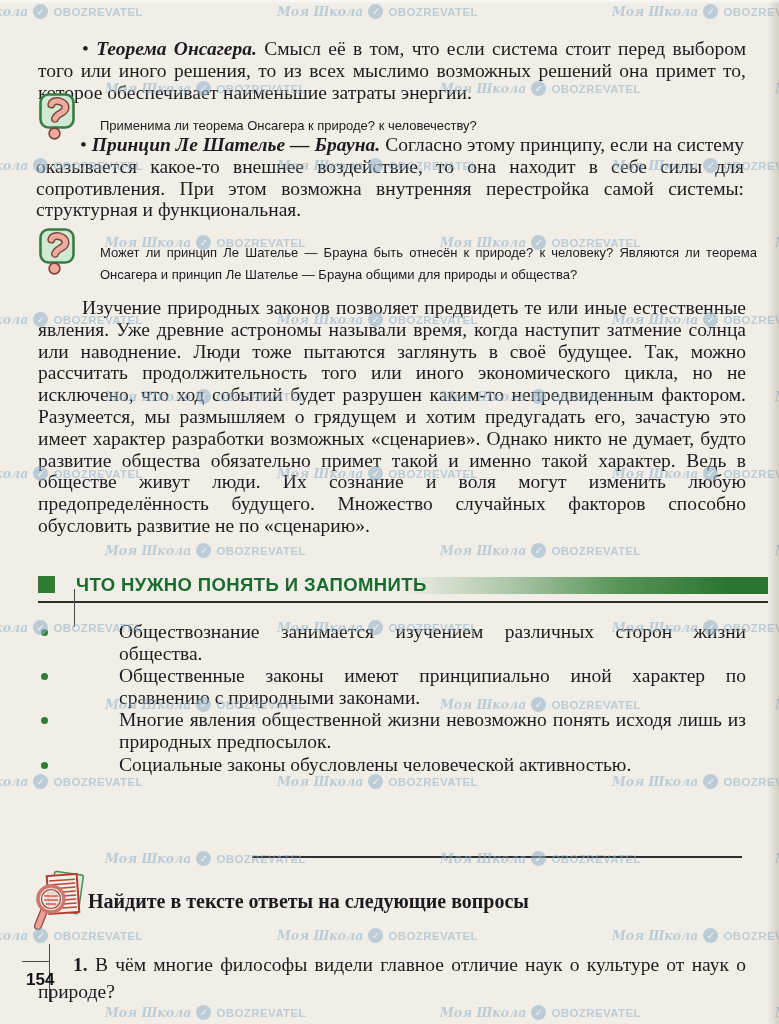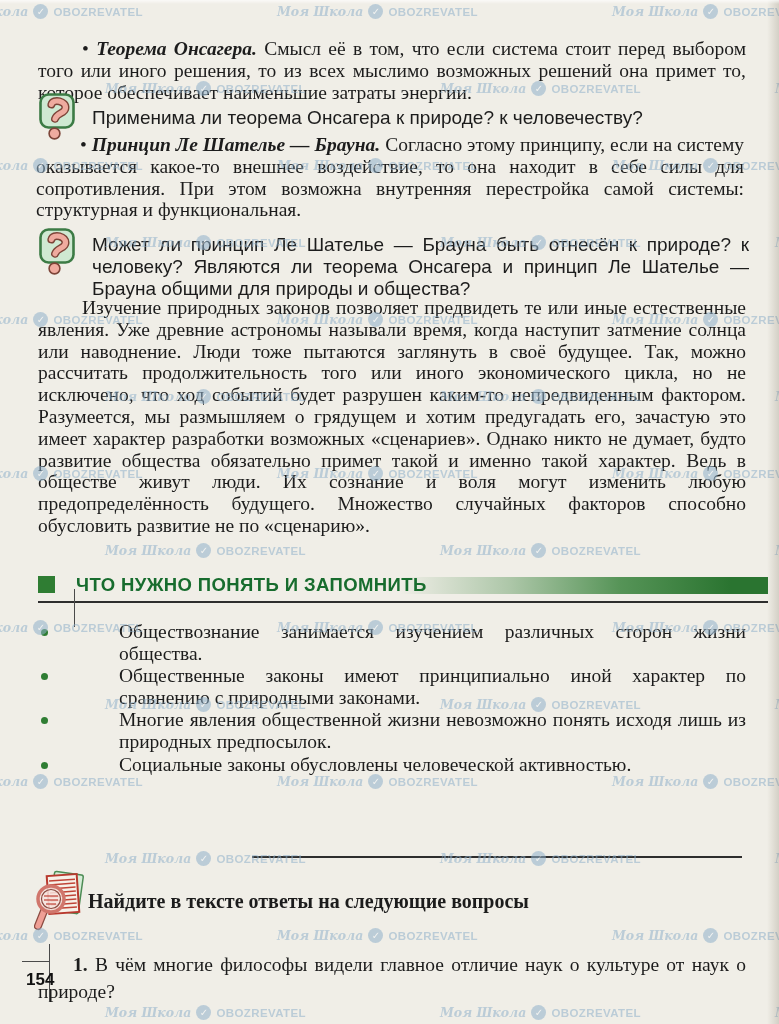--- a/index.html
+++ b/index.html
@@ -20,21 +20,21 @@
   .wm-script{font-family:"DejaVu Serif", serif;font-style:italic;font-weight:bold;font-size:12.5px;}
   .wm-logo{width:15px;height:15px;border-radius:50%;background:#8fb0ca;color:#f5f8fa;
       font-size:10px;line-height:15px;text-align:center;font-family:"Liberation Sans",sans-serif;}
   .wm-caps{font-family:"Liberation Sans", sans-serif;font-weight:bold;font-size:11.5px;letter-spacing:.4px;}
 
   
   .abs{position:absolute;z-index:3;}
   .body{font-size:19.5px;line-height:21.8px;text-align:justify;margin:0;}
   .indent{text-indent:44px;}
   .term{font-weight:bold;font-style:italic;}
-  .sans{font-family:"Liberation Sans", sans-serif;font-size:19px;line-height:21.8px;margin:4px;}
+  .sans{font-family:"Liberation Sans", sans-serif;font-size:13px;line-height:21.8px;margin:12px;}
 
   .sq{background:#2f7d33;}
   .sum-title{font-family:"Liberation Sans", sans-serif;font-weight:bold;font-size:18.5px;
       color:#176c2e;letter-spacing:.4px;white-space:nowrap;}
   .grad-bar{background:linear-gradient(90deg, rgba(47,125,51,0) 0%, rgba(47,125,51,0.35) 30%, rgba(47,125,51,0.8) 60%, #2a7430 90%);}
   .rule{background:#2e2e2e;}
 
   .li{display:flex;margin-bottom:1px;gap:40px;}
   .li-dot{flex:0 0 auto;width:7px;height:7px;border-radius:50%;background:#2f7d33;margin:8px 0 0 3px;}
   .li-text{margin-left:31px;font-size:19.5px;line-height:21.6px;text-align:justify;}

